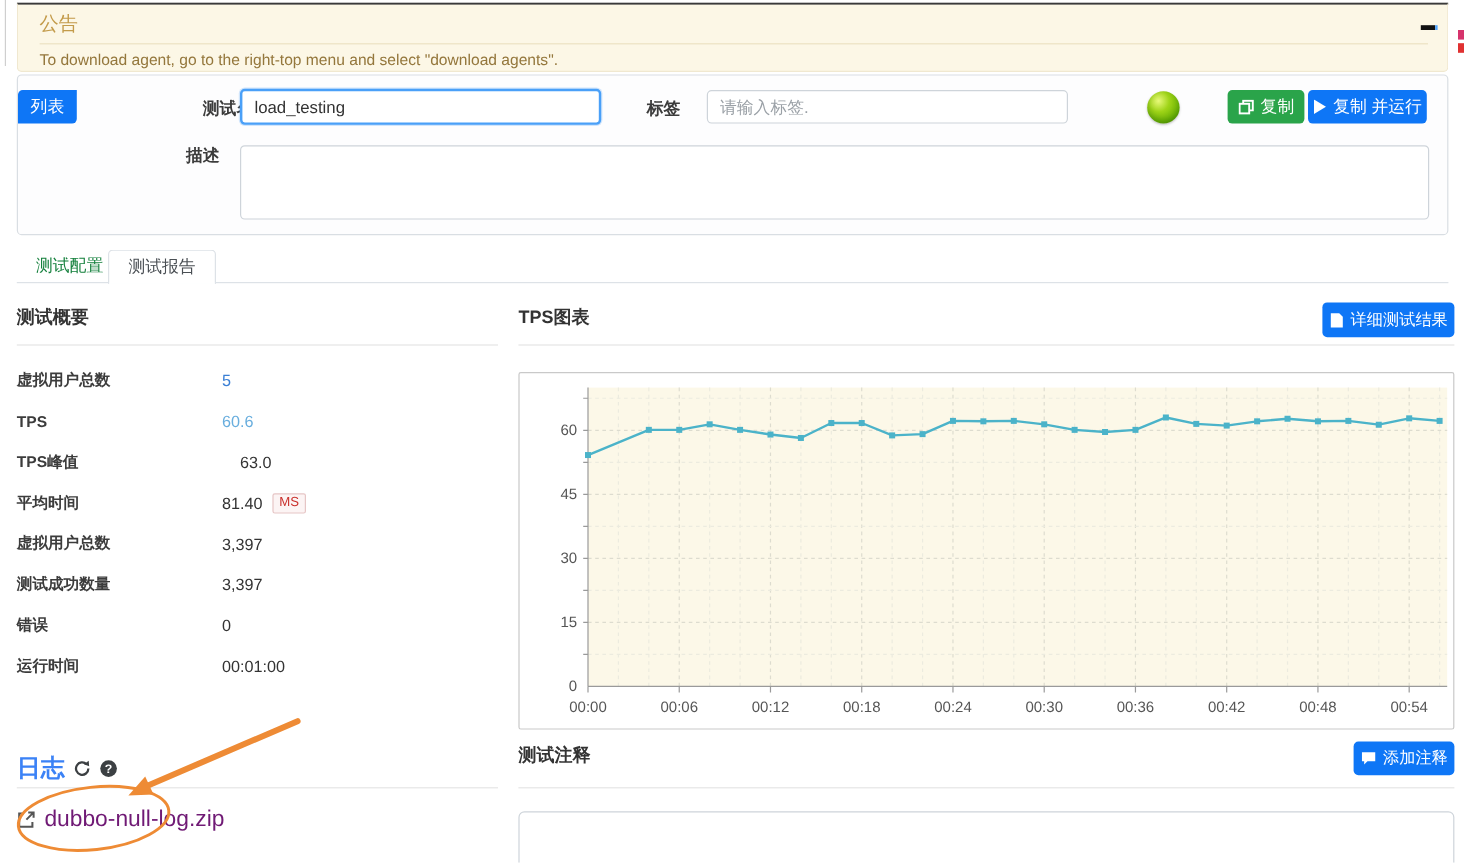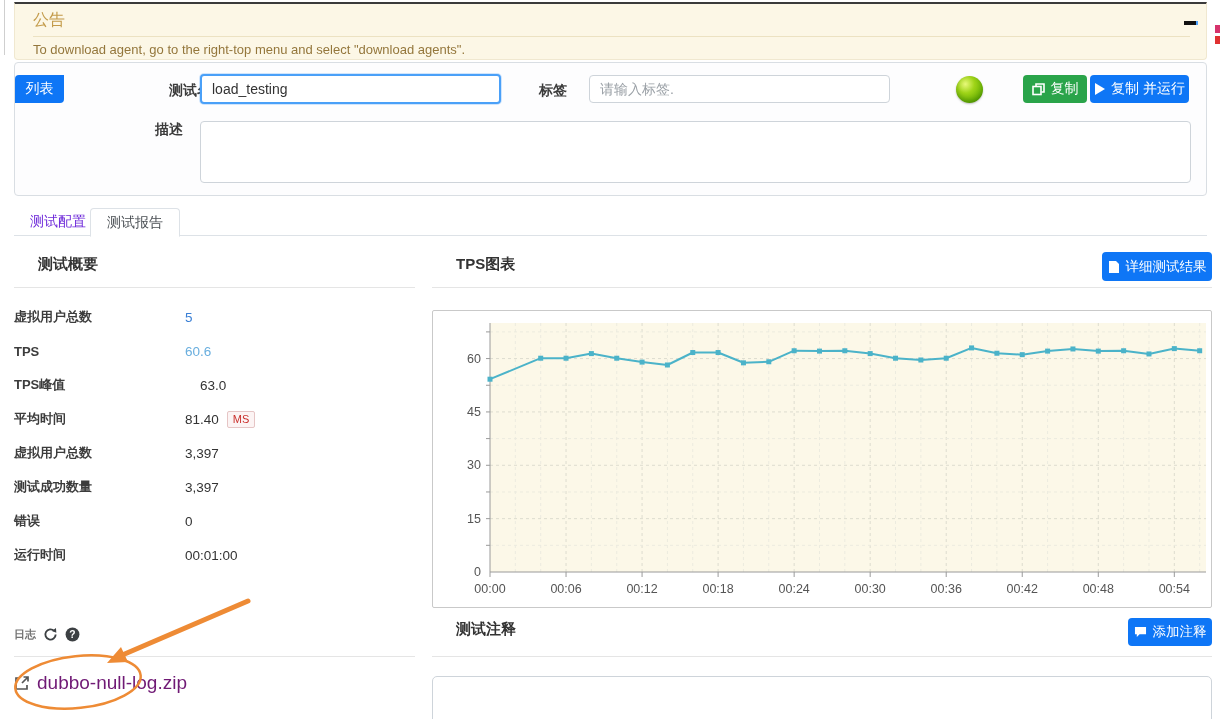--- a/index.html
+++ b/index.html
@@ -43,39 +43,39 @@
     box-shadow:inset 0 -3px 5px rgba(0,60,0,.25), 0 1px 2px rgba(0,0,0,.25); }
   .btn-clone { position:absolute; left:1008px; top:12px; width:64px; height:28px; background:#2aa44a; }
   .btn-clone-run { position:absolute; left:1075px; top:12px; width:99px; height:28px; background:#0e76f6; }
   .desc-area { position:absolute; left:185px; top:58px; width:991px; height:62px; resize:none;
     border:1px solid #ced4da; border-radius:4px; font-family:inherit; font-size:14px; padding:6px 10px; outline:none; }
 
   
   .tabs-bar { position:absolute; left:14px; top:208px; width:1193px; height:28px; border-bottom:1px solid #dde2e7; }
   .tab { position:absolute; top:0; height:28px; display:flex; align-items:center; padding:0 16px;
     font-size:14px; cursor:pointer; }
-  .tab-config { left:0; color:#6d28d9; }
+  .tab-config { left:0; color:#15803d; }
   .tab-report { left:76px; height:29px; background:#fff; color:#4a4f54;
     border:1px solid #dde2e7; border-bottom:1px solid #fff; border-radius:4px 4px 0 0; }
 
   
-  .sec-title { position:absolute; font-size:15px; font-weight:bold; color:#333;margin-left:24px; }
+  .sec-title { position:absolute; font-size:15px; font-weight:bold; color:#333; }
   .hr { position:absolute; height:1px; background:#e5e5e5; }
 
   
   #summary-stats { position:absolute; left:14px; top:300px; width:400px; }
   .stat-row { display:flex; height:34px; align-items:center; }
   .stat-label { width:171px; font-size:13px; font-weight:bold; color:#3c3c3c; }
   .stat-value { font-size:13.5px; color:#333; display:flex; align-items:center; gap:8px; }
   .unit-badge { font-size:11px; color:#c9302c; background:#fcf4f4; border:1px solid #e6c5c5;
     border-radius:2px; padding:1px 5px; line-height:13px; }
 
   
   .logs-title-row { position:absolute; left:14px; top:627px; display:flex; align-items:center; gap:7px; }
-  .logs-title-row .t { font-size:11px; font-weight:bold; color:#737373; }
+  .logs-title-row .t { font-size:20px; font-weight:bold; color:#3b82f6; }
   .icon-btn { display:inline-flex; cursor:pointer; }
   .log-link-row { position:absolute; left:14px; top:672px; display:flex; align-items:center; gap:7px; }
   .log-link { font-size:19px; color:#701a75; text-decoration:none; cursor:pointer; }
 
   
   .btn-detail { position:absolute; left:1102px; top:252px; width:110px; height:29px; background:#0e76f6; font-size:13.5px; }
   .chart-box { position:absolute; left:432px; top:310px; width:780px; height:298px;
     background:#fff; border:1px solid #c9c9c9; border-radius:2px; }
   .btn-comment { position:absolute; left:1128px; top:618px; width:84px; height:28px; background:#0e76f6; font-size:13.5px; }
   .comment-box { position:absolute; left:432px; top:676px; width:780px; height:60px; resize:none;

